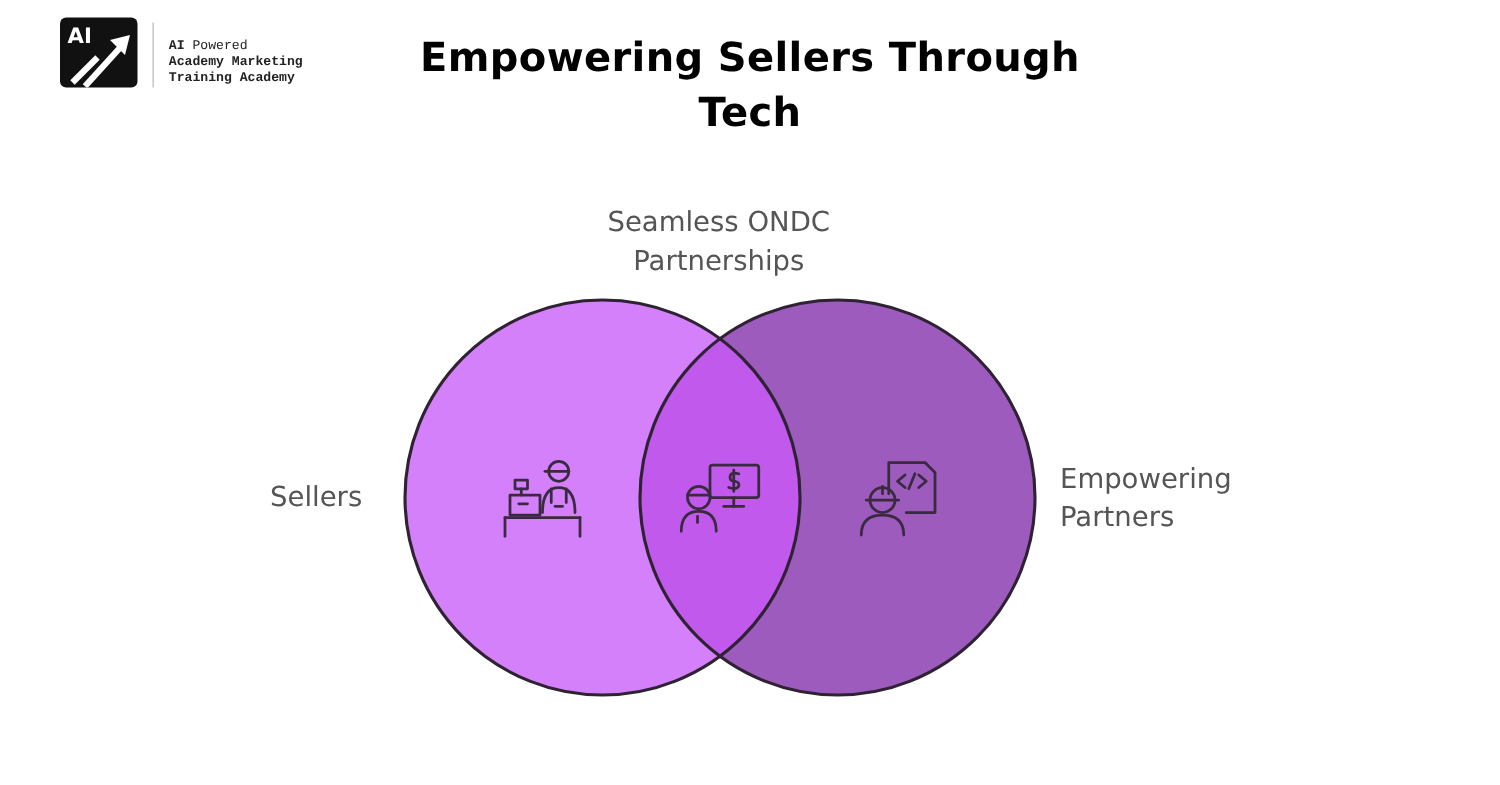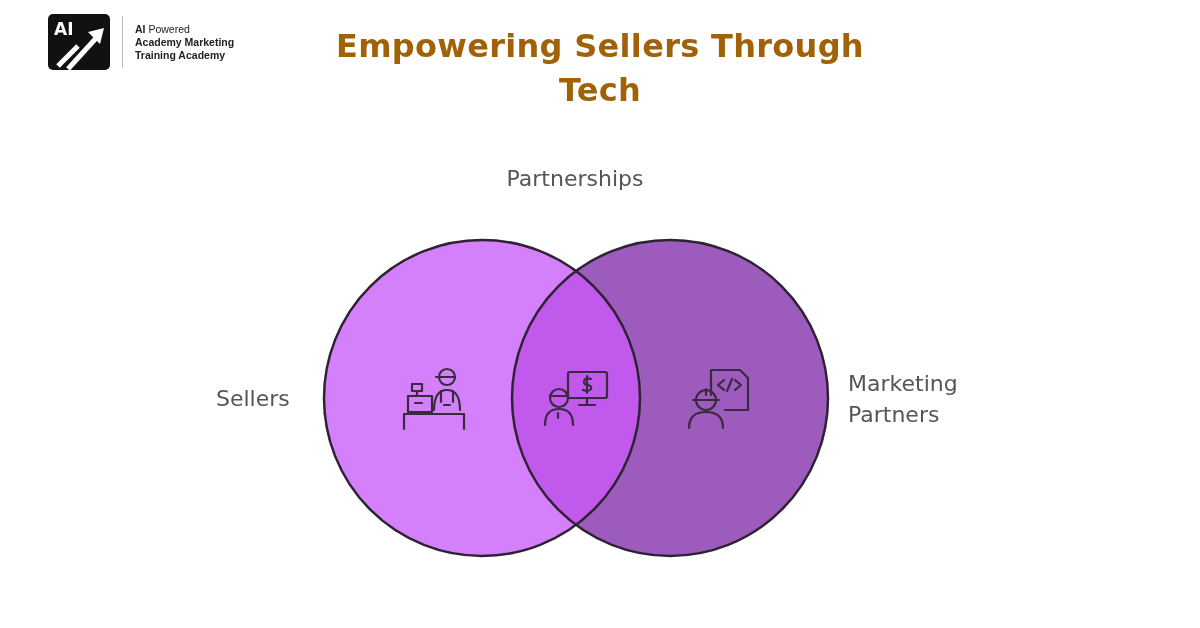--- a/index.html
+++ b/index.html
@@ -1,23 +1,23 @@
 <!DOCTYPE html>
 <html><head>
 <meta charset="utf-8">
 <style>
   html, body { margin: 0; padding: 0; }
   body { width: 1200px; height: 628px; background: #ffffff; position: relative; overflow: hidden; font-family: "Liberation Sans", sans-serif; }
-  .logo { position: absolute; left: 16px; top: 14px; display: flex; align-items: center; padding-left: 32px; }
+  .logo { position: absolute; left: 16px; top: 14px; display: flex; align-items: flex-end; padding-left: 32px; }
   .logo-box { width: 62px; height: 56px; background: #111; border-radius: 5px; position: relative; }
   .logo-box .ai { position: absolute; left: 6px; top: 5px; color: #fff; font-weight: bold; font-size: 17px; font-family: "DejaVu Sans", sans-serif; }
   .logo-sep { width: 1px; height: 52px; background: #bbb; margin: 0 12px 0 12px; }
-  .logo-text { font-family: Liberation Sans, sans-serif; font-size: 10.5px; line-height: 13px; color: #222; }
+  .logo-text { font-family: Liberation Mono, monospace; font-size: 10.5px; line-height: 13px; color: #222; }
   .logo-text b { font-weight: bold; }
-  .title { position: absolute; left: 300px; width: 600px; top: 24px; text-align: center; font-family: "DejaVu Sans", sans-serif; font-weight: bold; font-size: 32px; line-height: 44px; color: #a16207; letter-spacing: 0.3px; }
+  .title { position: absolute; left: 300px; width: 600px; top: 24px; text-align: center; font-family: "DejaVu Sans", sans-serif; font-weight: bold; font-size: 32px; line-height: 44px; color: #000000; letter-spacing: 0.3px; }
   .label { position: absolute; color: #555; font-family: "DejaVu Sans", sans-serif; font-size: 22px; line-height: 31px; }
   .label.center { text-align: center; }
   svg.venn { position: absolute; left: 0; top: 0; }
 </style>
 </head>
 <body>
 
 <div class="logo">
   <div class="logo-box">
     <span class="ai">AI</span>
@@ -86,18 +86,19 @@
       <line x1="732" y1="379" x2="727" y2="391"></line>
     <circle cx="706" cy="400" r="10"></circle>
       <line x1="693" y1="400" x2="719" y2="400"></line>
       <line x1="706" y1="389" x2="706" y2="395"></line>
     <path d="M689 428 Q689 412 706 412 Q723 412 723 428"></path>
   </g>
 </svg>
 
 <div class="label" style="left:216px;top:383px;">Sellers</div>
 <div class="label center" style="left:460px;top:163px;width:230px;">
+  <div>Seamless ONDC</div>
   <div>Partnerships</div>
 </div>
 <div class="label" style="left:848px;top:368px;">
-  <div>Marketing</div>
+  <div>Empowering</div>
   <div>Partners</div>
 </div>
 
 </body></html>

